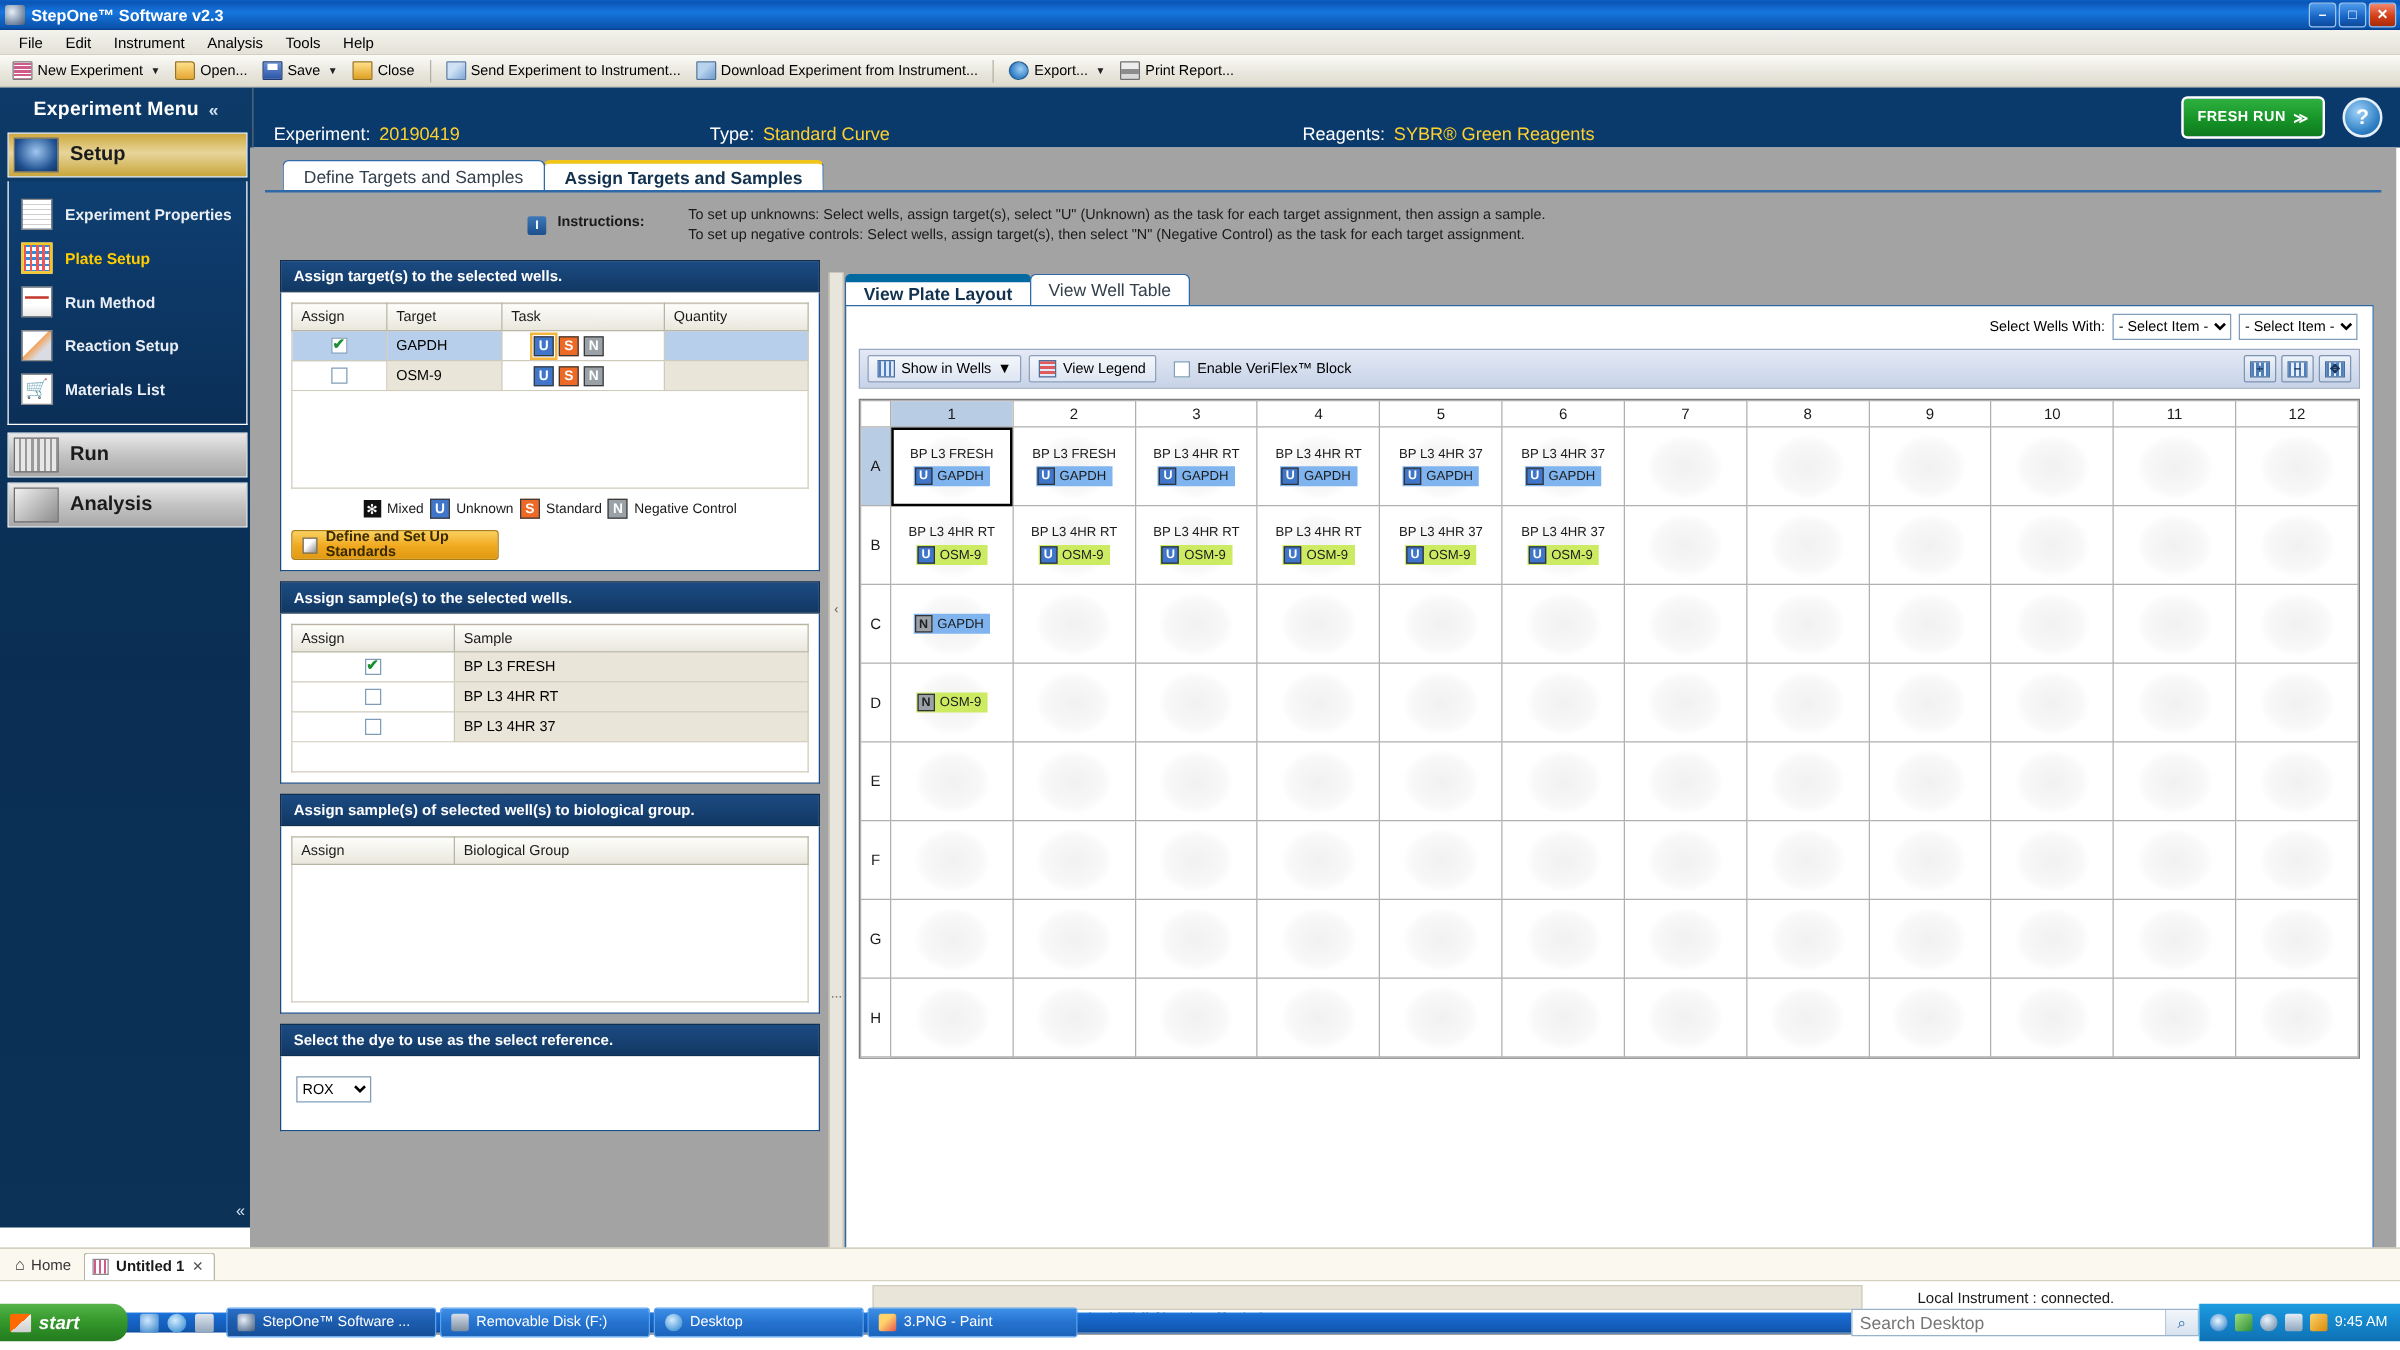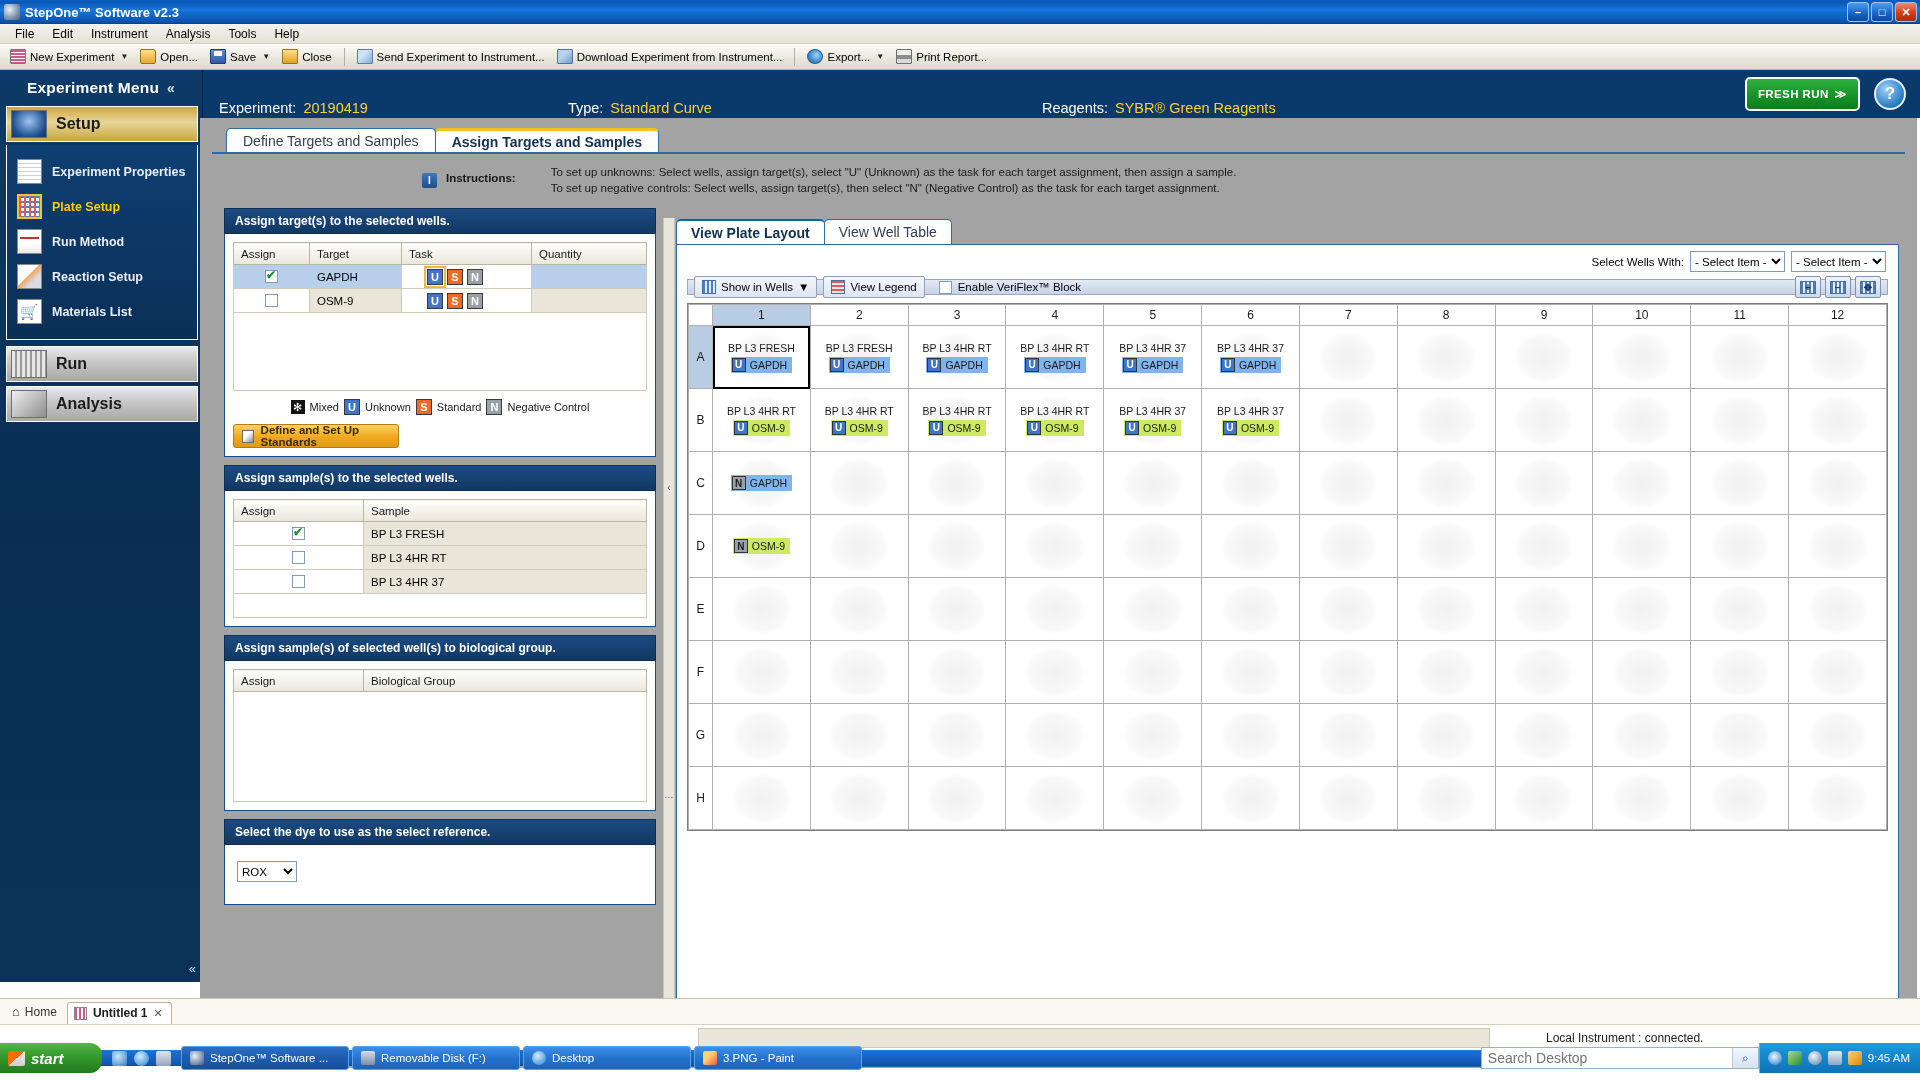--- a/index.html
+++ b/index.html
@@ -280,36 +280,36 @@
   .platearea {
     position: absolute; left: 476px; top: 100px;
     width: 1223px; height: 850px;
   }
   .ptabs { display: flex; align-items: flex-end; height: 26px; }
   .ptab {
     height: 25px; padding: 0 14px; display: flex; align-items: center;
     border: 1px solid #2f6aa8; border-bottom: none; border-radius: 5px 5px 0 0;
     background: #fff; font-size: 14px; color: #35404d; margin-right: -1px;
   }
-  .ptab.active { border-top: 2px solid #0369a1; font-weight: bold; color: #12324f; z-index: 2; position: relative; }
+  .ptab.active { border-top: 7px solid #0369a1; font-weight: bold; color: #12324f; z-index: 2; position: relative; }
   .pbox { border: 1px solid #2f6aa8; background: #fff; height: 823px; position: relative; }
 
   .selwells {
     display: flex; align-items: center; justify-content: flex-end;
     gap: 6px; padding: 6px 12px 0 0; font-size: 11.5px;
   }
   select.sel-item {
     width: 95px; height: 21px; font-size: 11.5px;
     font-family: "Liberation Sans", sans-serif;
     border: 1px solid #7f9db9; background: #fff;
   }
 
   .ptoolbar {
     margin: 7px 10px 0 10px;
-    height: 16px;
+    height: 32px;
     background: linear-gradient(to bottom, #e3e9f4, #c7d3e8);
     border: 1px solid #9aa9c1;
     display: flex; align-items: center; gap: 6px; padding: 0 6px;
     font-size: 11.5px;
   }
   .ptbtn {
     height: 22px; display: flex; align-items: center; gap: 5px;
     padding: 0 7px;
     background: linear-gradient(to bottom, #f4f7fc, #dde5f2);
     border: 1px solid #8fa0bb; border-radius: 2px;
@@ -421,21 +421,21 @@
 
   
   .statusbar {
     position: absolute; left: 0; top: 1024px;
     width: 1920px; height: 26px;
     background: #fff; border-top: 1px solid #d5d1c1;
     display: flex; align-items: center;
     font-size: 12px;
   }
   .sb-progress { width: 792px; height: 20px; margin-left: 698px; background: #e9e6d9; border: 1px solid #cfcbbb; }
-  .sb-status { margin-left: 56px; color: #1a1a1a; }
+  .sb-status { margin-left: 44px; color: #1a1a1a; }
 
   
   .taskbar {
     position: absolute; left: 0; top: 1050px;
     width: 1920px; height: 16px;
     background: linear-gradient(to bottom, #2a80e4 0%, #1a6fd4 8%, #1560c0 55%, #1257ae 90%, #0d4894 100%);
     display: flex; align-items: center;
   }
   .startbtn {
     width: 102px; height: 30px;

